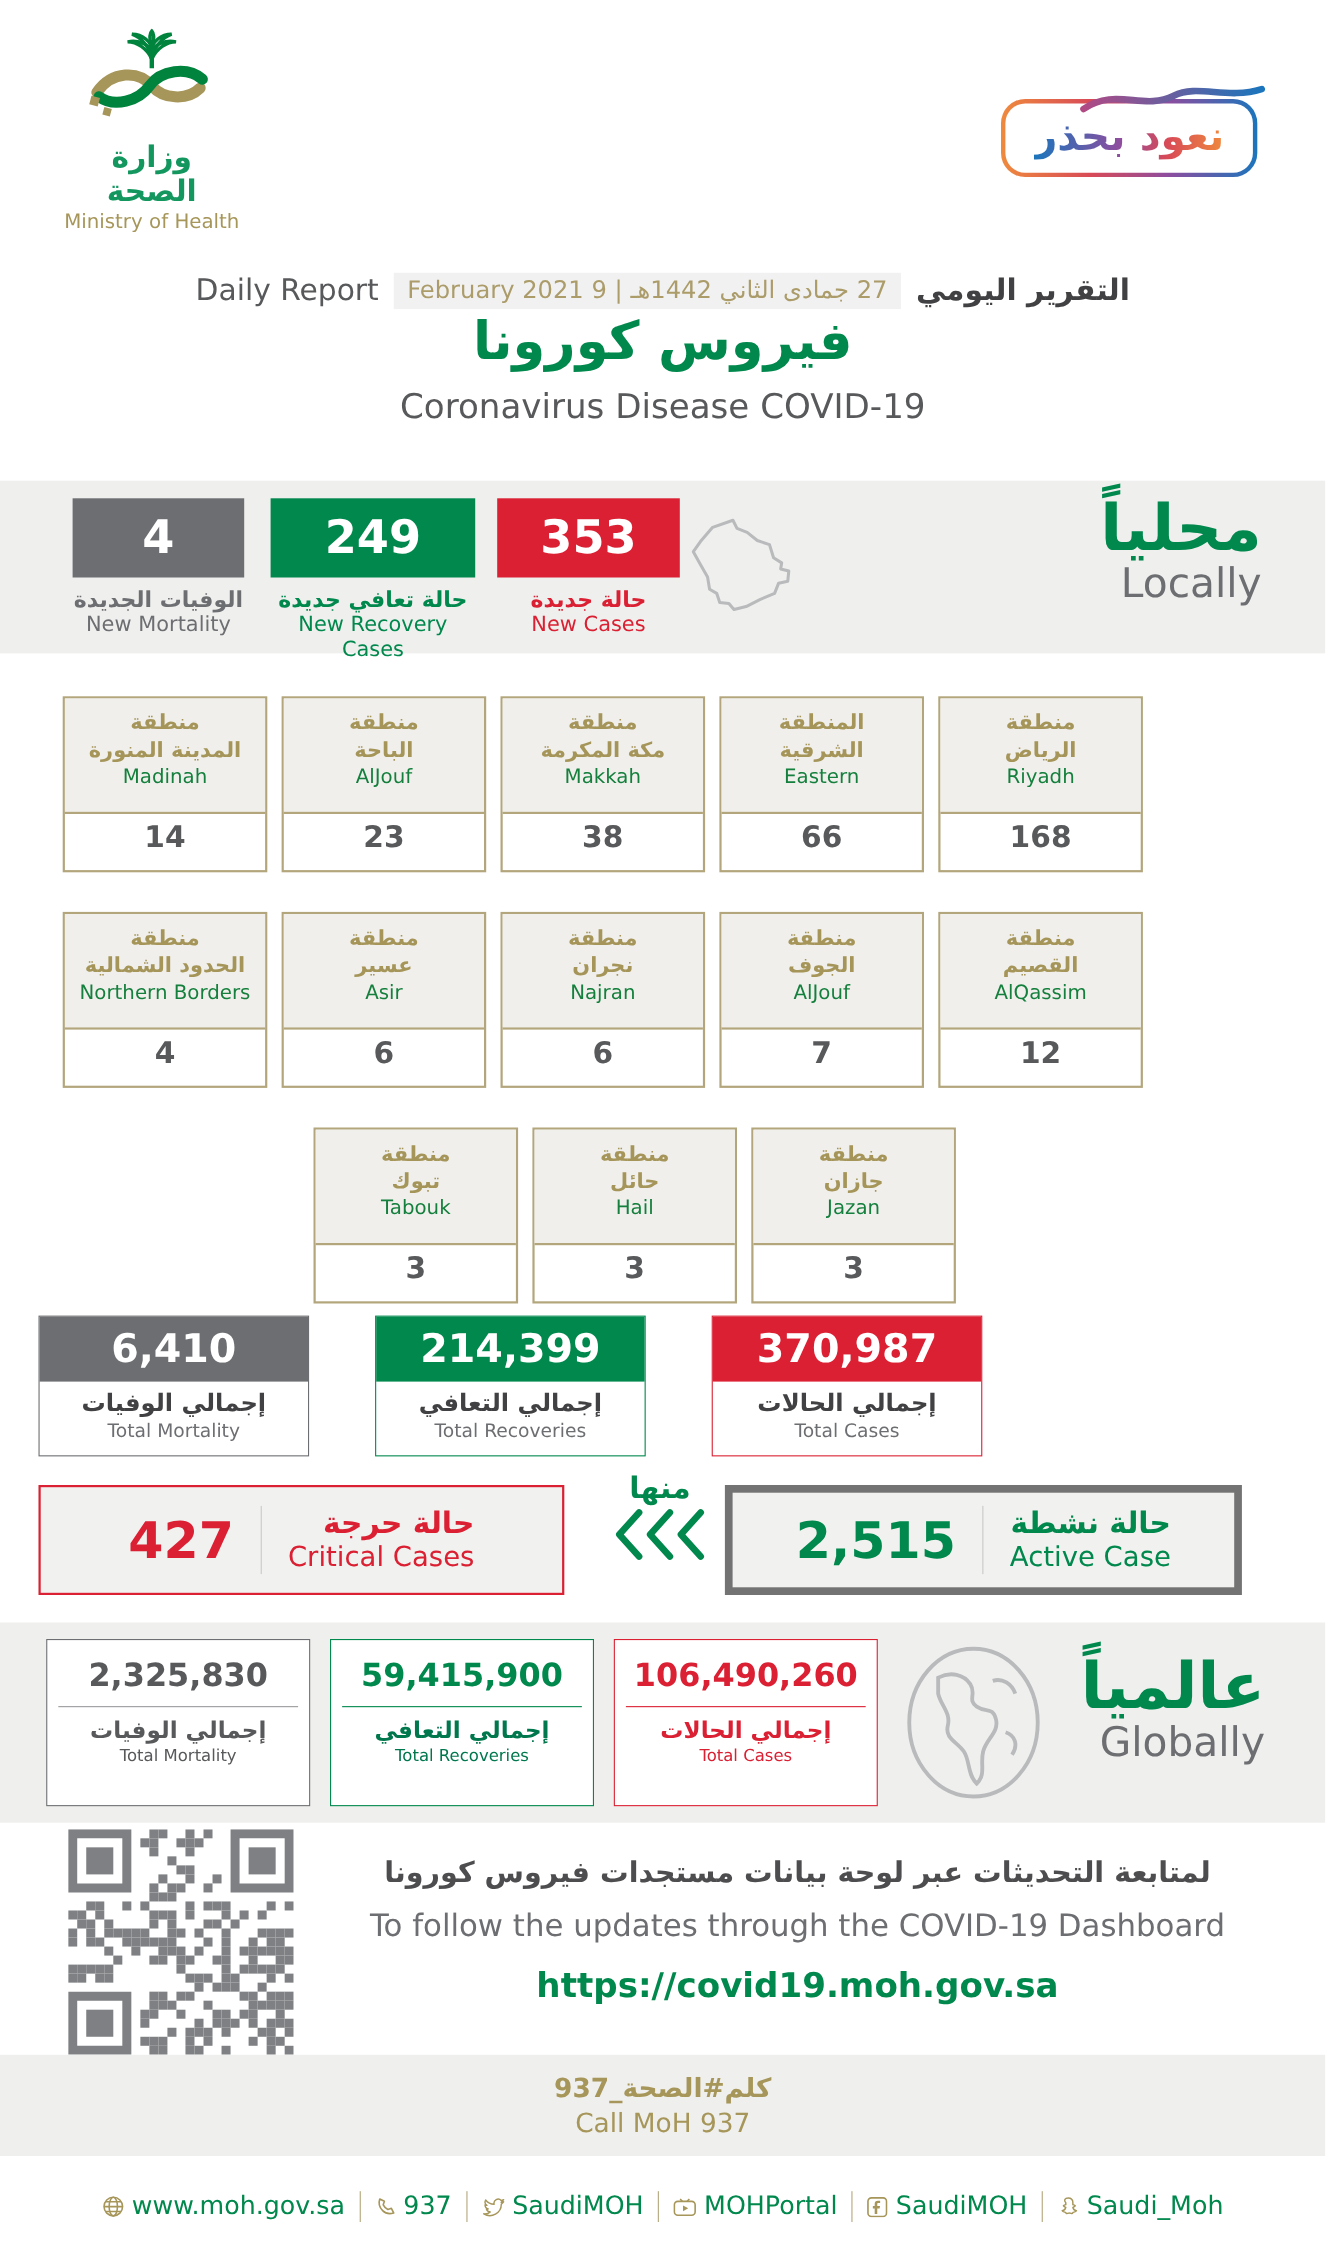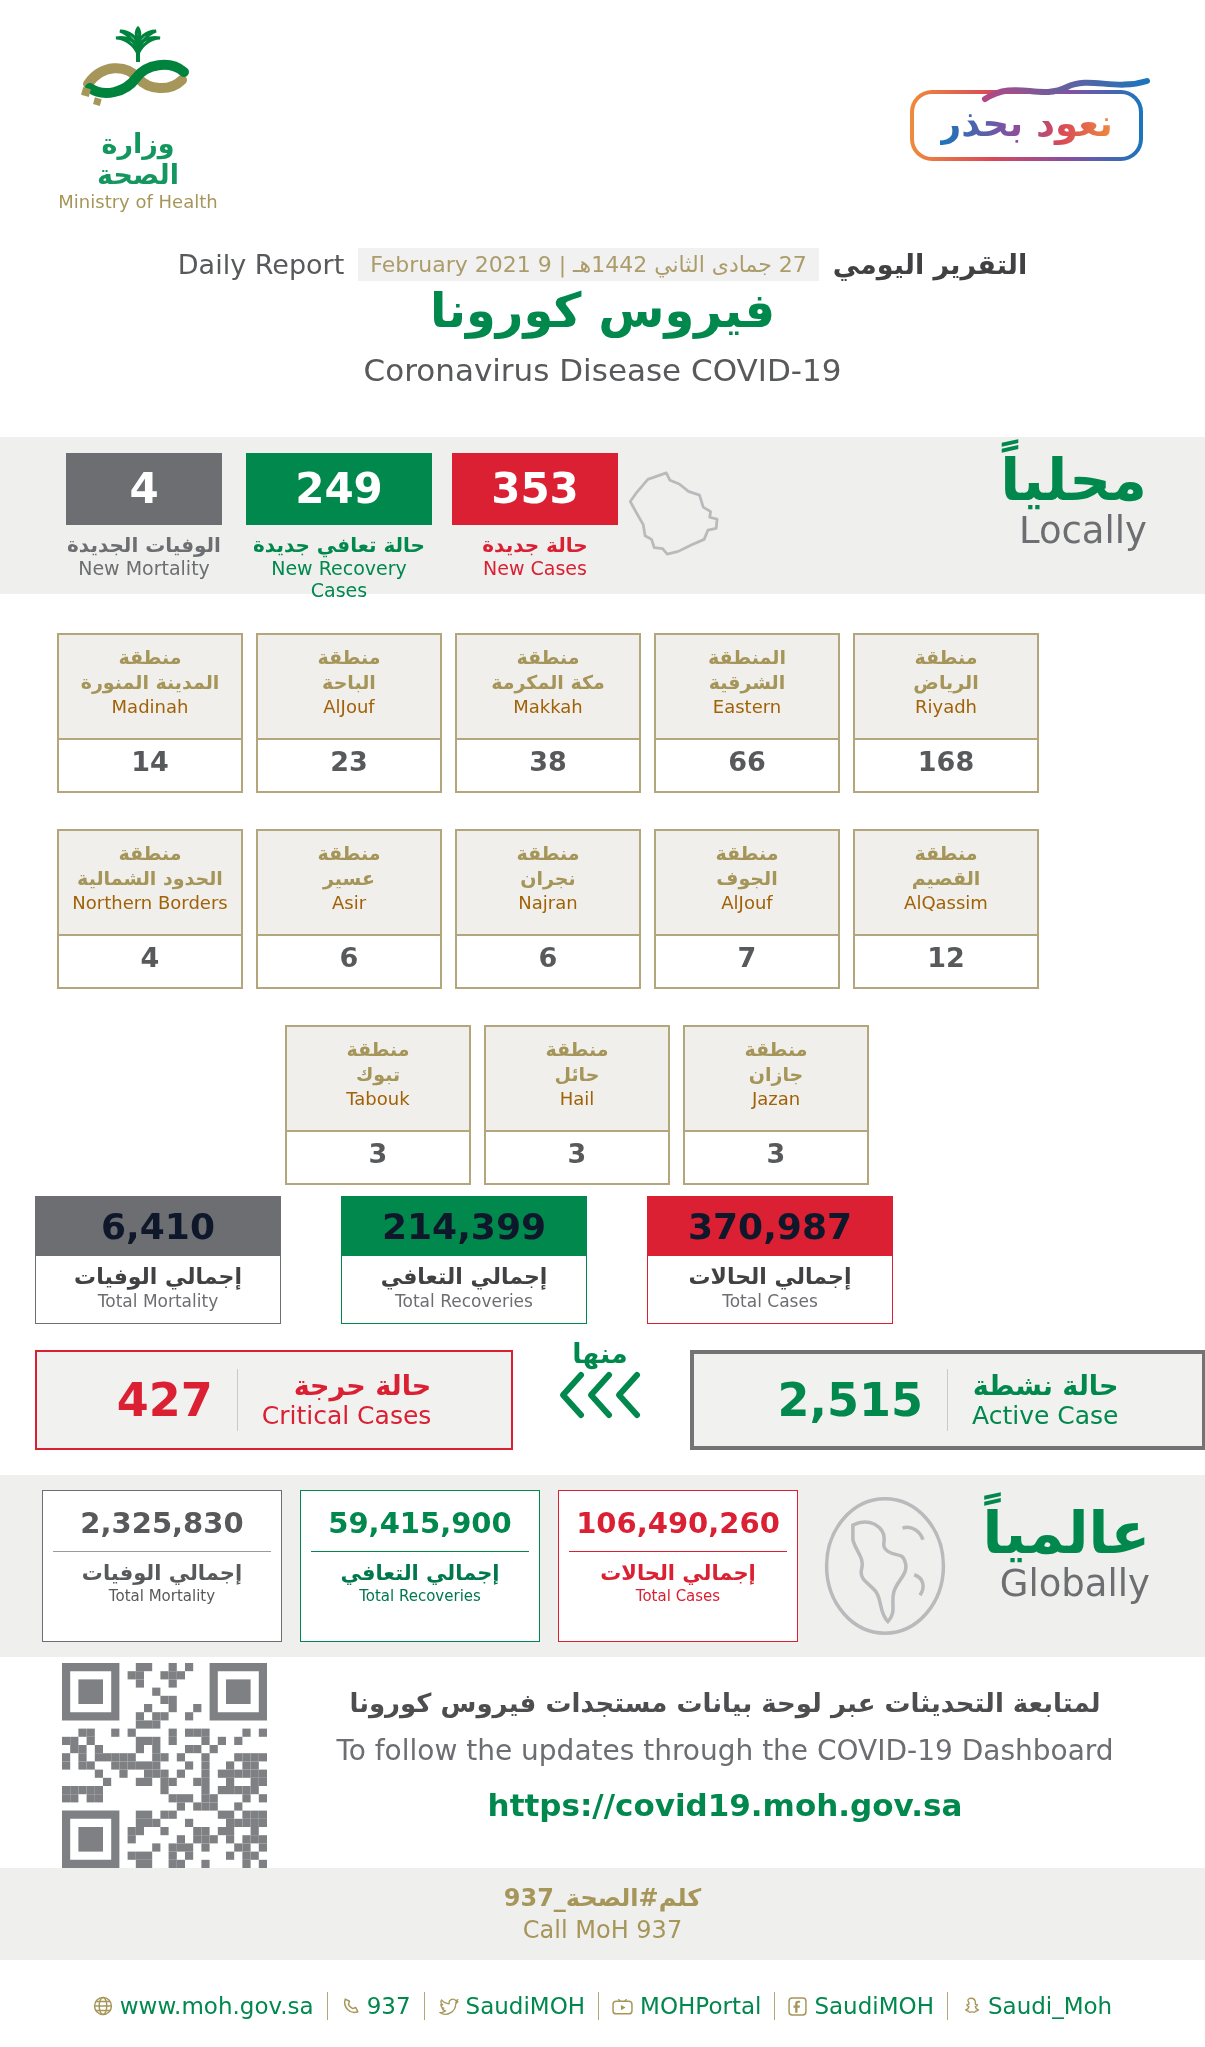--- a/index.html
+++ b/index.html
@@ -52,39 +52,39 @@
   .local-ar { color:#00884d; font-size:58px; font-weight:bold; direction:rtl; line-height:1.1; }
   .local-en { color:#6d6e71; font-size:37px; margin-top:-4px; }
 
   
   .regions { position:absolute; top:633px; left:57px; width:1040px; }
   .region-row { display:flex; gap:13px; margin-bottom:36px; }
   .region-row.offset { margin-left:228px; }
   .r-card { width:186px; border:2px solid #b3a67c; background:#fff; text-align:center; }
   .r-head { background:#f0efec; padding:10px 4px 6px; height:103px; }
   .r-ar { color:#a59559; font-size:19px; font-weight:bold; line-height:1.3; white-space:pre-line; direction:rtl; }
-  .r-en { color:#a16207; font-size:18px; margin-top:2px; }
+  .r-en { color:#15803d; font-size:18px; margin-top:2px; }
   .r-val { border-top:2px solid #b3a67c; color:#58595b; font-size:27px; font-weight:bold; padding:6px 0 14px; }
 
   
   .totals { position:absolute; top:1196px; left:35px; display:flex; gap:60px; }
   .t-card { width:246px; text-align:center; background:#fff; }
-  .t-head { color:#0f172a; font-size:36px; font-weight:bold; padding:9px 0; }
+  .t-head { color:#ffffff; font-size:36px; font-weight:bold; padding:9px 0; }
   .t-body { padding:8px 4px 12px; }
   .t-ar { font-size:22px; font-weight:bold; color:#414042; direction:rtl; }
   .t-en { font-size:17px; color:#6d6e71; margin-top:2px; }
   .t-mortality { border:1px solid #6d6e71; } .t-mortality .t-head { background:#6d6e71; }
   .t-recovery  { border:1px solid #00884d; } .t-recovery  .t-head { background:#00884d; }
   .t-cases     { border:1px solid #da2032; } .t-cases     .t-head { background:#da2032; }
 
   
   .a-box { position:absolute; top:1350px; height:100px; background:#f1f1ef;
            display:flex; align-items:center; justify-content:center; gap:24px; }
   .a-critical { left:35px; width:478px; border:2px solid #da2032; }
-  .a-active   { left:690px; width:516px; border:4px solid #737373; }
+  .a-active   { left:659px; width:470px; border:7px solid #737373; }
   .a-num { font-size:46px; font-weight:bold; }
   .a-critical .a-num, .a-critical .a-ar, .a-critical .a-en { color:#da2032; }
   .a-active .a-num, .a-active .a-ar, .a-active .a-en { color:#00884d; }
   .a-div { width:1px; height:62px; background:#c9c9c9; }
   .a-ar { font-size:27px; font-weight:bold; direction:rtl; }
   .a-en { font-size:25px; }
   .a-mid { position:absolute; left:545px; top:1338px; width:110px; text-align:center; }
   .a-minha { color:#00884d; font-size:27px; font-weight:bold; direction:rtl; }
 
   

